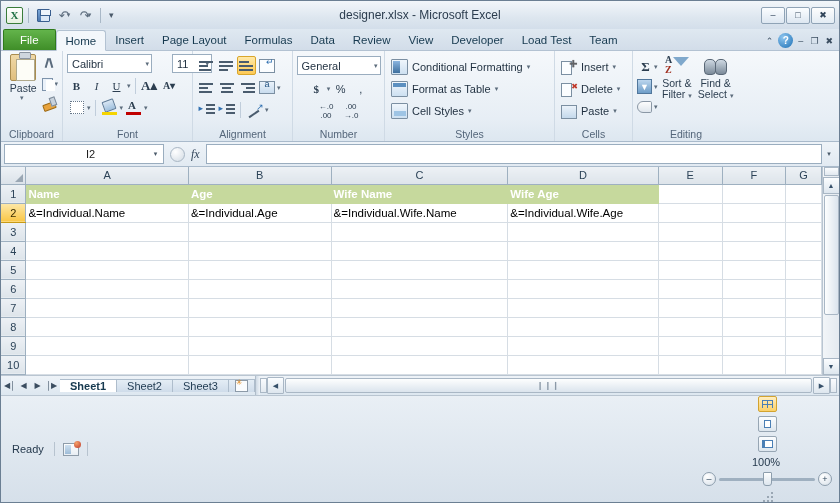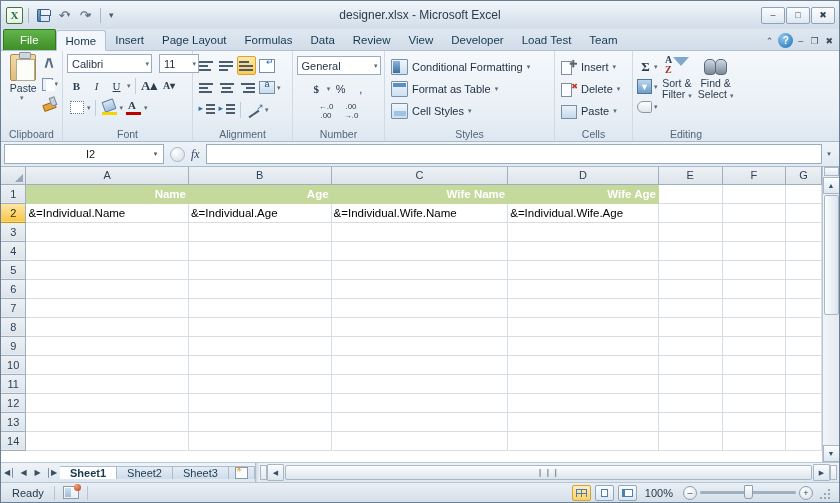--- a/index.html
+++ b/index.html
@@ -149,21 +149,21 @@
     background: #e8a33d; border: 1px solid #9c6a15; border-radius: 1px;
     transform: rotate(-20deg);
   }
   .ic-brush:after {
     content: ""; position: absolute; left: 9px; top: 2px; width: 4px; height: 7px;
     background: #c8d2dc; border: 1px solid #7c8a99; transform: rotate(-20deg);
   }
 
   
   .g-font { width: 130px; }
-  .fontrow { display: flex; gap: 7px; align-items: center; margin-bottom: 3px; }
+  .fontrow { display: flex; gap: 20px; align-items: center; margin-bottom: 3px; }
   .combo {
     height: 19px; border: 1px solid #9aadbf; background: #ffffff;
     display: flex; align-items: center; padding: 0 2px 0 4px; font-size: 11px; color: #1f2f3f;
   }
   .combo .cv { flex: 1; white-space: nowrap; overflow: hidden; }
   .combo .cc { font-size: 7px; color: #5c6c7c; padding-left: 3px; }
   .fname { width: 85px; }
   .fsize { width: 40px; }
   .btnrow { display: flex; align-items: center; gap: 1px; }
   .rbtn {
@@ -354,21 +354,21 @@
     width: 25px; height: 19px; background: linear-gradient(#edf1f5, #dde4ea);
     border: 1px solid #9eb0c0; border-top: 0; border-left: 0;
     font-size: 11px; color: #2c4358; text-align: center;
   }
   td.rowhead.hl { background: linear-gradient(#fde8a8, #f9c646); color: #3a2c00; border-bottom-color: #c79a16; }
   td.cell {
     height: 19px; border-right: 1px solid #d6dde4; border-bottom: 1px solid #d6dde4;
     font-size: 11.5px; color: #000; padding: 0 2px; overflow: hidden; white-space: nowrap;
   }
   td.cell.hdr {
-    background: #c6d99d; color: #ffffff; font-weight: bold; text-align: right;
+    background: #c6d99d; color: #ffffff; font-weight: bold; text-align: left;
     border-right: 1px solid #c6d99d; border-bottom: 1px solid #c6d99d;
   }
 
   
   .vscroll {
     width: 17px; flex: 0 0 17px; background: linear-gradient(90deg,#f2f5f8,#e4eaf0);
     border-left: 1px solid #b9c5d1; display: flex; flex-direction: column; align-items: center;
   }
   .sb-btn {
     width: 17px; height: 17px; background: linear-gradient(#fbfdff, #dde6ee);
@@ -426,21 +426,21 @@
     background: linear-gradient(#fdfdfd,#e8eef4); border: 1px solid #8e9ca9;
   }
   .rec-ic:before {
     content: ""; position: absolute; left: 1px; top: 1px; width: 6px; height: 9px;
     background: linear-gradient(#cfe0ef,#9dbcd8);
   }
   .rec-ic:after {
     content: ""; position: absolute; right: -3px; top: -3px; width: 7px; height: 7px;
     border-radius: 50%; background: radial-gradient(circle at 35% 30%, #f5a26a, #c0392b);
   }
-  .st-right { margin-left: auto; display: flex; align-items: center; gap: 4px; padding-right: 4px; }
+  .st-right { margin-left: auto; display: flex; align-items: center; gap: 4px; padding-right: 4px; flex-direction: column; }
   .viewbtn {
     width: 19px; height: 16px; border: 1px solid #97a6b4; border-radius: 2px;
     background: linear-gradient(#fbfdff,#dde6ee); position: relative;
   }
   .viewbtn.sel { background: linear-gradient(#ffeec0,#fbd169); border-color: #d2a330; }
   .vb-normal:after {
     content: ""; position: absolute; inset: 3px; background:
       repeating-linear-gradient(#4a7fb5 0 1px, transparent 1px 4px),
       repeating-linear-gradient(90deg,#4a7fb5 0 1px, transparent 1px 5px);
   }

